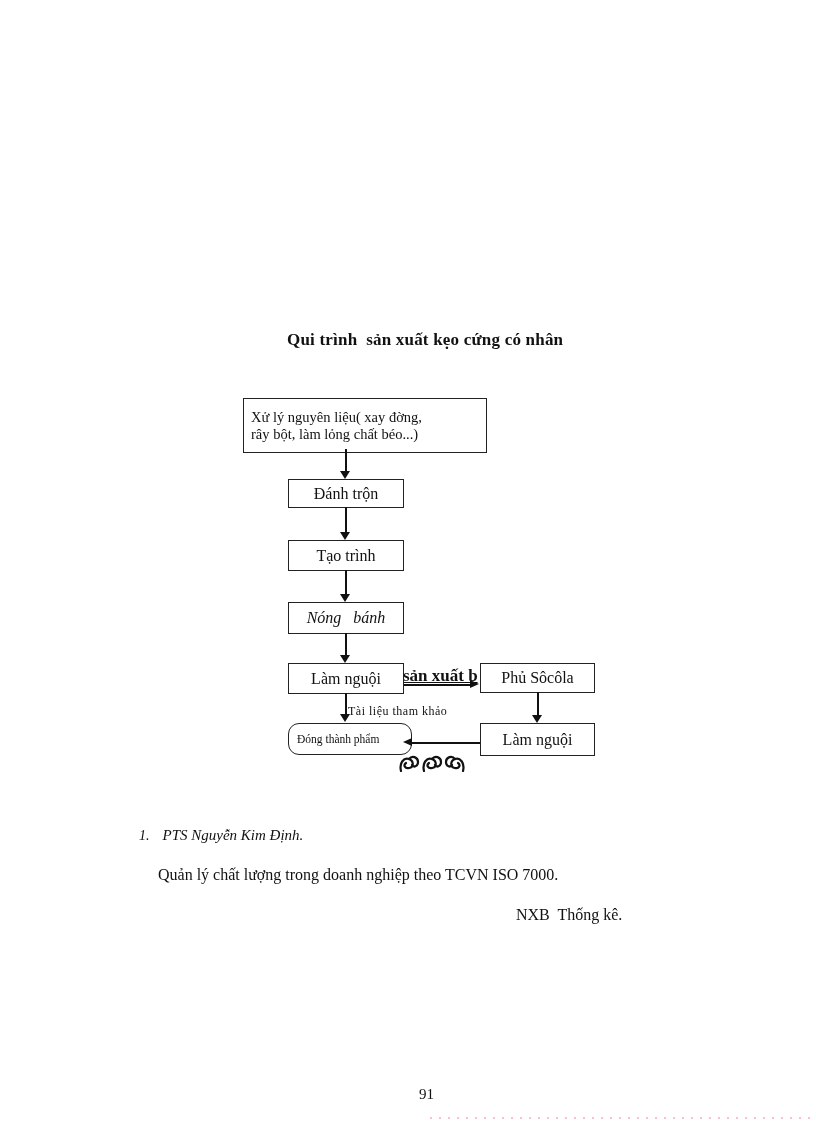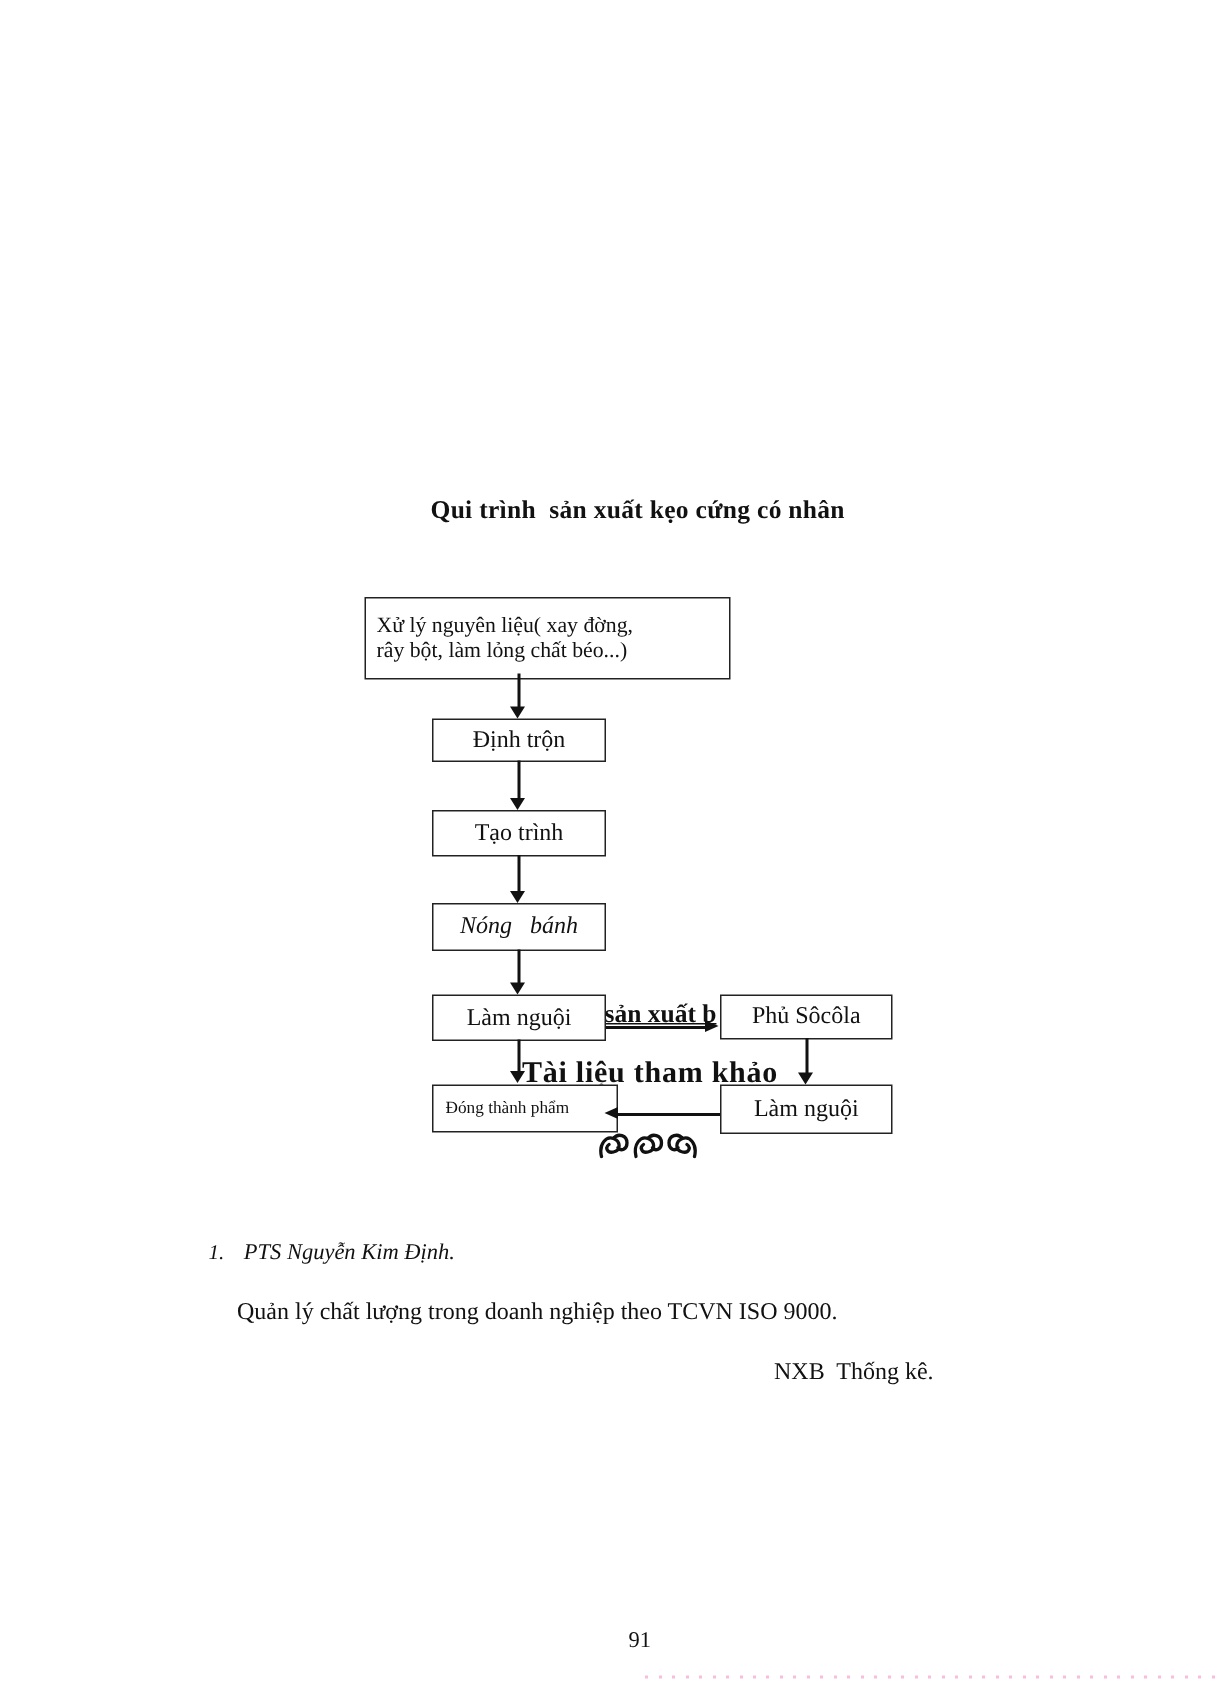--- a/index.html
+++ b/index.html
@@ -5,53 +5,53 @@
   html,body{margin:0;padding:0;background:#fff;}
   .page{position:relative;width:816px;height:1123px;background:#ffffff;overflow:hidden;
         font-family:"Liberation Serif","DejaVu Serif",serif;color:#111;}
   .abs{position:absolute;}
   .doc-title{font-weight:bold;font-size:17px;white-space:pre;letter-spacing:.2px;}
   .fbox{position:absolute;background:#fff;border:1px solid #222;z-index:2;
         display:flex;align-items:center;justify-content:center;text-align:left;
         font-size:16px;line-height:1.1;}
   .fbox.multiline{justify-content:flex-start;align-items:center;padding:2px 6px 2px 7px;
         font-size:14.5px;line-height:17px;white-space:pre-line;margin-left:12px;}
-  .fbox.small{font-size:11.5px;justify-content:flex-start;padding-left:8px;align-items:center;}
+  .fbox.small{font-size:11.5px;justify-content:flex-start;padding-left:8px;align-items:center;border-radius:11px;}
   .bake{white-space:pre;}
   .vshaft{position:absolute;width:1.5px;background:#111;z-index:3;}
   .hshaft{position:absolute;height:1.5px;background:#111;z-index:3;}
   .hshaft.under{z-index:0;}
   .head-down{position:absolute;width:0;height:0;z-index:3;
         border-left:5px solid transparent;border-right:5px solid transparent;border-top:8px solid #111;}
   .head-right{position:absolute;width:0;height:0;z-index:3;
         border-top:4.5px solid transparent;border-bottom:4.5px solid transparent;border-left:9px solid #111;}
   .head-left{position:absolute;width:0;height:0;z-index:3;
         border-top:4.5px solid transparent;border-bottom:4.5px solid transparent;border-right:9px solid #111;}
   .overlap-bold{position:absolute;z-index:1;font-weight:bold;font-size:17px;
         text-decoration:underline;white-space:nowrap;}
-  .overlap-heading{position:absolute;z-index:1;font-size:20px;white-space:nowrap;letter-spacing:.5px;font-weight:bold;}
+  .overlap-heading{position:absolute;z-index:1;font-size:12px;white-space:nowrap;letter-spacing:.5px;}
   .ref-line{position:absolute;font-size:16px;white-space:pre;}
   .ref-author-row{position:absolute;font-style:italic;font-size:15px;}
   .ref-author-row .num{display:inline-block;margin-right:13px;font-size:14px;}
   .page-number{position:absolute;font-size:15px;}
   .pink-dots{position:absolute;height:2px;z-index:1;
         background-image:repeating-linear-gradient(90deg,#f9bede 0 2px,transparent 2px 9px);}
   .ornament{position:absolute;z-index:3;}
 </style>
 </head>
 <body>
 
 <div class="page">
 
   <div class="abs doc-title" style="left:287px;top:330px;">Qui trình  sản xuất kẹo cứng có nhân</div>
 
   <div class="fbox multiline" style="left:231px;top:398px;width:229px;height:49px;">Xử lý nguyên liệu( xay đờng,
 rây bột, làm lỏng chất béo...)</div>
 
-  <div class="fbox" style="left:288px;top:479px;width:114px;height:27px;">Định trộn</div>
+  <div class="fbox" style="left:288px;top:479px;width:114px;height:27px;">Đánh trộn</div>
 
   <div class="fbox" style="left:288px;top:540px;width:114px;height:29px;">Tạo trình</div>
 
   <div class="fbox bake" style="left:288px;top:602px;width:114px;height:30px;font-style:italic;">Nóng   bánh</div>
 
   <div class="fbox" style="left:288px;top:663px;width:114px;height:29px;">Làm nguội</div>
 
   <div class="fbox" style="left:480px;top:663px;width:113px;height:28px;">Phủ Sôcôla</div>
 
   <div class="fbox small" style="left:288px;top:723px;width:114px;height:30px;">Đóng thành phẩm</div>
@@ -93,21 +93,21 @@
       <g transform="translate(66,0) scale(-1,1)">
         <path d="M2 16 C0 8 5 2 10 4 C15 6 15 12 10 13 C6 14 4 10 7 8 M10 4 C13 0 19 2 19 7 C19 11 15 13 13 10"></path>
       </g>
     </g>
   </svg>
 
   <div class="ref-author-row" style="left:139px;top:827px;">
     <span class="num">1.</span><span>PTS Nguyễn Kim Định.</span>
   </div>
 
-  <div class="ref-line" style="left:158px;top:866px;">Quản lý chất lượng trong doanh nghiệp theo TCVN ISO 9000.</div>
+  <div class="ref-line" style="left:158px;top:866px;">Quản lý chất lượng trong doanh nghiệp theo TCVN ISO 7000.</div>
 
   <div class="ref-line" style="left:516px;top:906px;">NXB  Thống kê.</div>
 
   <div class="page-number" style="left:419px;top:1086px;">91</div>
 
   <div class="pink-dots" style="left:430px;top:1117px;width:386px;"></div>
 
 </div>
 
 </body></html>

